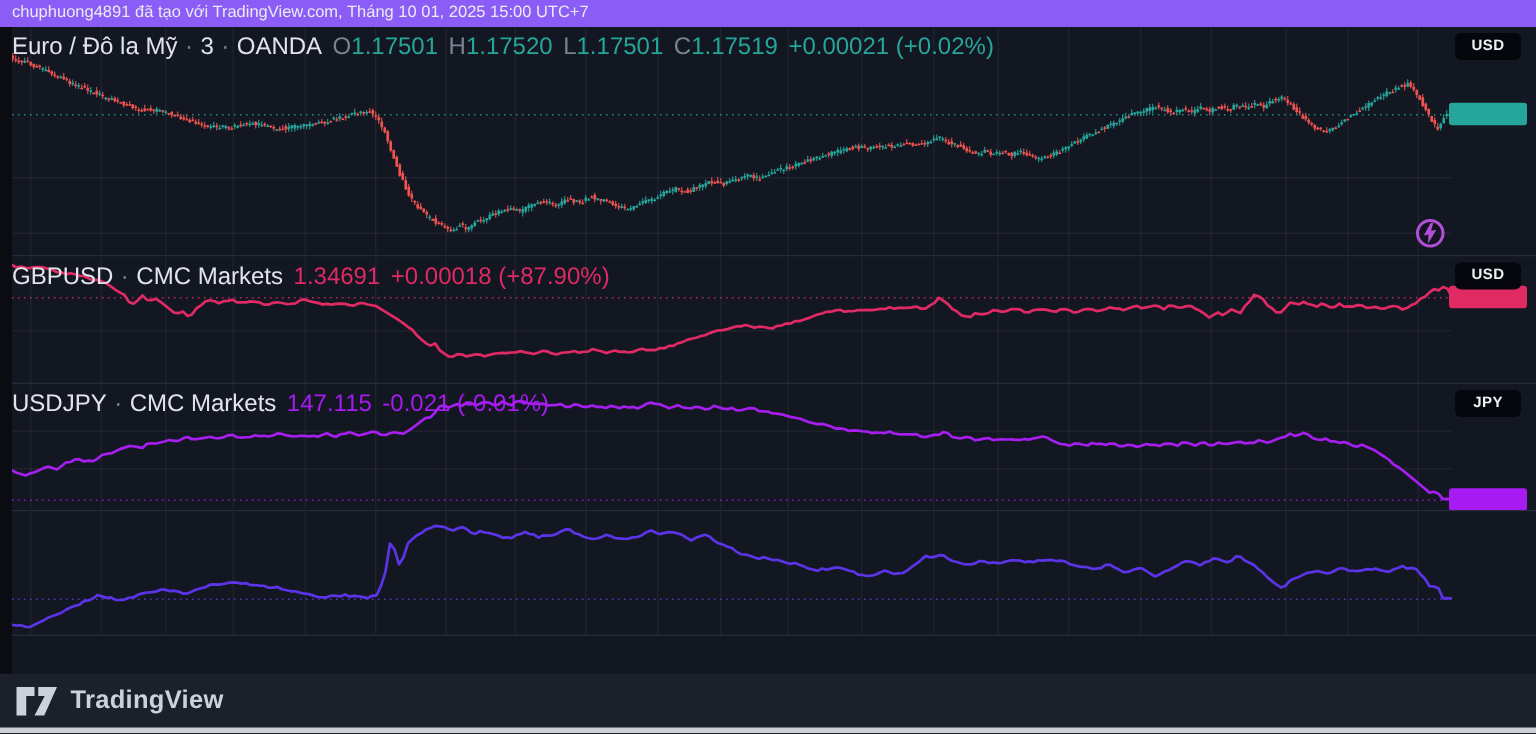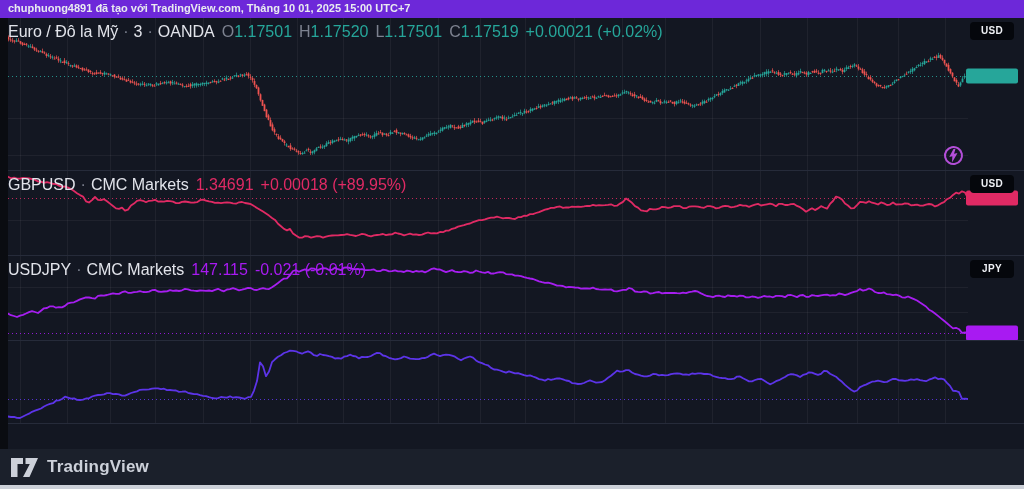--- a/index.html
+++ b/index.html
@@ -1,20 +1,20 @@
 <!DOCTYPE html>
 <html><head>
 <meta charset="utf-8">
 <style>
   *{margin:0;padding:0;box-sizing:border-box}
   html,body{background:#000}
   body{width:1024px;height:489px;font-family:"Liberation Sans",sans-serif;position:relative;overflow:hidden}
   #frame{position:absolute;inset:0;width:1024px;height:489px;background:#131722;overflow:hidden}
-  .attribution{position:absolute;top:0;left:0;width:1024px;height:18px;background:#6d28d9;color:#e9ebf0;
-    font-size:11px;font-weight:700;line-height:17px;padding-left:8px;white-space:nowrap}
+  .attribution{position:absolute;top:0;left:0;width:1024px;height:18px;background:#8b5cf6;color:#e9ebf0;
+    font-size:11px;font-weight:400;line-height:17px;padding-left:8px;white-space:nowrap}
   #panels{position:absolute;top:18px;left:0;width:1024px}
   .panel{position:relative;width:1024px;background:#131722;border-bottom:1px solid #262b3a;overflow:hidden}
   .plot{position:absolute;left:0;top:0;cursor:crosshair;display:block}
   .axis{position:absolute;left:964px;top:0;width:56px;height:100%;cursor:ns-resize}
   .axis-label{position:absolute;right:4px;transform:translateY(-50%);font-size:10.5px;color:#ced1d9;white-space:nowrap}
   .price-badge{position:absolute;left:2px;width:52px;transform:translateY(-50%);border-radius:2px;
     text-align:center;font-size:10.5px;line-height:15px;height:15px;white-space:nowrap}
   .cur-badge{position:absolute;top:4px;right:6px;width:44px;background:#05070c;color:#eef0f4;font-size:10px;
     font-weight:700;line-height:18px;text-align:center;border-radius:4px;letter-spacing:.3px}
   .legend{position:absolute;left:8px;top:5px;font-size:16px;color:#e2e4eb;white-space:nowrap;z-index:3}
@@ -1074,21 +1074,21 @@
           <line x1="0" y1="27.5" x2="968" y2="27.5" stroke="#e02a64" stroke-dasharray="1,3" opacity="0.85"></line>
           <g>
             <path d="M8 5.7 L11 7.3 L14 6.7 L17 7.6 L20 7.7 L23 7.0 L26 7.1 L29 7.3 L32 8.2 L35 8.9 L38 10.5 L41 10.6 L44 11.9 L47 11.2 L50 11.8 L53 12.9 L56 13.0 L59 14.6 L62 15.8 L65 15.5 L68 16.6 L71 18.1 L74 20.0 L77 22.2 L80 24.1 L83 25.6 L86 30.3 L89 31.5 L92 29.1 L95 26.0 L98 28.9 L101 29.1 L104 28.2 L107 30.2 L110 32.6 L113 35.0 L116 37.4 L119 37.8 L122 36.6 L125 39.7 L128 38.6 L131 34.5 L134 32.6 L137 29.9 L140 29.2 L143 29.8 L146 31.2 L149 29.8 L152 29.6 L155 28.8 L158 30.6 L161 30.5 L164 30.6 L167 29.9 L170 30.2 L173 30.6 L176 32.1 L179 32.1 L182 30.9 L185 30.5 L188 31.0 L191 31.7 L194 31.5 L197 31.2 L200 29.2 L203 28.6 L206 29.7 L209 30.4 L212 30.9 L215 31.9 L218 31.6 L221 32.1 L224 31.6 L227 31.4 L230 31.6 L233 32.4 L236 32.7 L239 31.3 L242 31.0 L245 32.0 L248 32.5 L251 33.2 L254 35.1 L257 36.9 L260 38.7 L263 40.6 L266 42.5 L269 44.6 L272 47.0 L275 48.9 L278 52.7 L281 55.3 L284 57.9 L287 59.4 L290 57.9 L293 62.4 L296 64.6 L299 66.6 L302 66.7 L305 65.1 L308 65.4 L311 66.6 L314 65.9 L317 65.2 L320 65.4 L323 66.6 L326 65.7 L329 64.9 L332 64.5 L335 64.3 L338 64.4 L341 64.0 L344 63.9 L347 63.1 L350 63.9 L353 64.4 L356 65.0 L359 64.0 L362 62.9 L365 63.3 L368 64.6 L371 65.3 L374 64.3 L377 64.0 L380 63.7 L383 63.0 L386 64.1 L389 63.5 L392 63.4 L395 61.7 L398 62.5 L401 63.2 L404 64.4 L407 63.5 L410 62.7 L413 63.6 L416 63.4 L419 64.0 L422 63.6 L425 62.3 L428 61.5 L431 62.4 L434 62.2 L437 62.4 L440 61.0 L443 61.2 L446 59.6 L449 59.6 L452 57.8 L455 57.1 L458 55.6 L461 54.8 L464 54.2 L467 53.1 L470 52.5 L473 51.1 L476 50.1 L479 49.2 L482 49.1 L485 48.4 L488 47.4 L491 46.6 L494 46.6 L497 45.7 L500 46.5 L503 47.4 L506 46.8 L509 47.0 L512 47.6 L515 48.0 L518 46.2 L521 46.1 L524 44.7 L527 44.8 L530 43.1 L533 43.1 L536 42.0 L539 41.1 L542 39.9 L545 38.7 L548 38.0 L551 36.9 L554 36.8 L557 35.9 L560 35.5 L563 36.8 L566 36.4 L569 36.5 L572 35.7 L575 35.8 L578 35.6 L581 35.8 L584 35.4 L587 34.9 L590 35.0 L593 33.8 L596 34.7 L599 34.2 L602 34.3 L605 34.2 L608 33.9 L611 33.3 L614 34.8 L617 34.7 L620 32.6 L623 30.9 L626 27.5 L629 29.6 L632 31.8 L635 35.1 L638 36.6 L641 39.3 L644 39.9 L647 40.3 L650 37.8 L653 38.4 L656 38.4 L659 37.7 L662 35.8 L665 36.1 L668 36.9 L671 36.4 L674 35.1 L677 35.1 L680 35.2 L683 37.1 L686 37.2 L689 35.7 L692 35.4 L695 35.3 L698 35.6 L701 36.4 L704 36.8 L707 35.2 L710 35.1 L713 35.8 L716 37.4 L719 36.8 L722 35.5 L725 34.9 L728 35.2 L731 36.4 L734 35.9 L737 35.2 L740 33.9 L743 34.6 L746 34.7 L749 35.8 L752 34.7 L755 33.6 L758 32.9 L761 34.5 L764 33.9 L767 33.3 L770 32.7 L773 33.4 L776 35.2 L779 32.8 L782 32.9 L785 34.0 L788 34.0 L791 33.1 L794 33.0 L797 34.9 L800 36.2 L803 38.2 L806 40.7 L809 38.9 L812 37.3 L815 39.1 L818 37.4 L821 35.2 L824 36.5 L827 37.7 L830 32.9 L833 30.0 L836 25.6 L839 26.5 L842 28.4 L845 32.6 L848 34.5 L851 37.3 L854 37.2 L857 34.1 L860 30.8 L863 31.2 L866 31.9 L869 30.2 L872 31.7 L875 32.3 L878 33.5 L881 31.4 L884 32.4 L887 34.0 L890 33.6 L893 31.4 L896 33.5 L899 33.3 L902 33.4 L905 32.4 L908 32.6 L911 34.3 L914 34.0 L917 33.6 L920 34.6 L923 34.7 L926 33.6 L929 33.0 L932 33.5 L935 35.4 L938 34.3 L941 32.4 L944 31.1 L947 28.2 L950 26.8 L953 23.9 L956 21.7 L959 22.6 L962 20.3 L965 21.5 L968 27.0 " fill="none" stroke="#e02a64" stroke-width="1.8" stroke-linejoin="round" stroke-linecap="round"></path>
           </g>
         </svg>
         <div class="axis">
           <span class="axis-label" style="top: 49px;"></span>
           <span class="price-badge" style="top: 27px; background: rgb(224, 42, 100); color: rgb(255, 255, 255);"></span>
           <span class="cur-badge">USD</span>
         </div>
-        <div class="legend"><span class="sym">GBPUSD</span><span class="sep">·</span><span>CMC Markets</span><span class="itm" style="color: rgb(224, 42, 100); margin-top: 40px;">1.34691</span><span class="itm" style="color: rgb(224, 42, 100);">+0.00018 (+89.95%)</span></div>
+        <div class="legend"><span class="sym">GBPUSD</span><span class="sep">·</span><span>CMC Markets</span><span class="itm" style="color: rgb(224, 42, 100); margin-top: 40px;">1.34691</span><span class="itm" style="color: rgb(224, 42, 100);">+0.00018 (+87.90%)</span></div>
       </div>
       <div class="panel" style="height: 85px;">
         <svg width="968" height="85" class="plot">
           <g>
             <line x1="20.5" y1="0" x2="20.5" y2="85" stroke="rgba(255,255,255,0.05)"></line>
             <line x1="67.5" y1="0" x2="67.5" y2="85" stroke="rgba(255,255,255,0.05)"></line>
             <line x1="110.5" y1="0" x2="110.5" y2="85" stroke="rgba(255,255,255,0.05)"></line>
             <line x1="155.5" y1="0" x2="155.5" y2="85" stroke="rgba(255,255,255,0.05)"></line>
             <line x1="203.5" y1="0" x2="203.5" y2="85" stroke="rgba(255,255,255,0.05)"></line>
             <line x1="250.5" y1="0" x2="250.5" y2="85" stroke="rgba(255,255,255,0.05)"></line>

